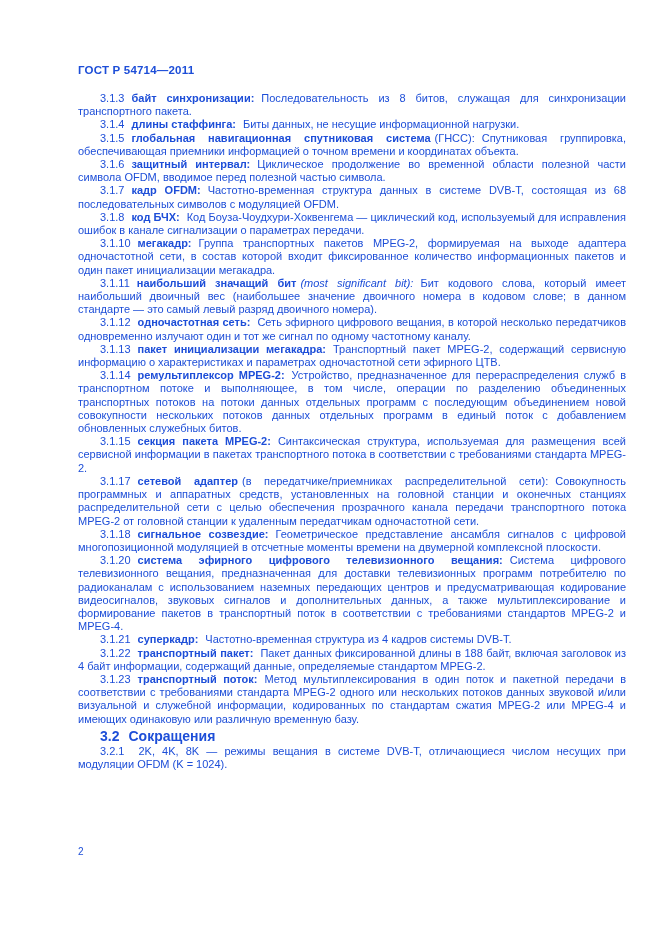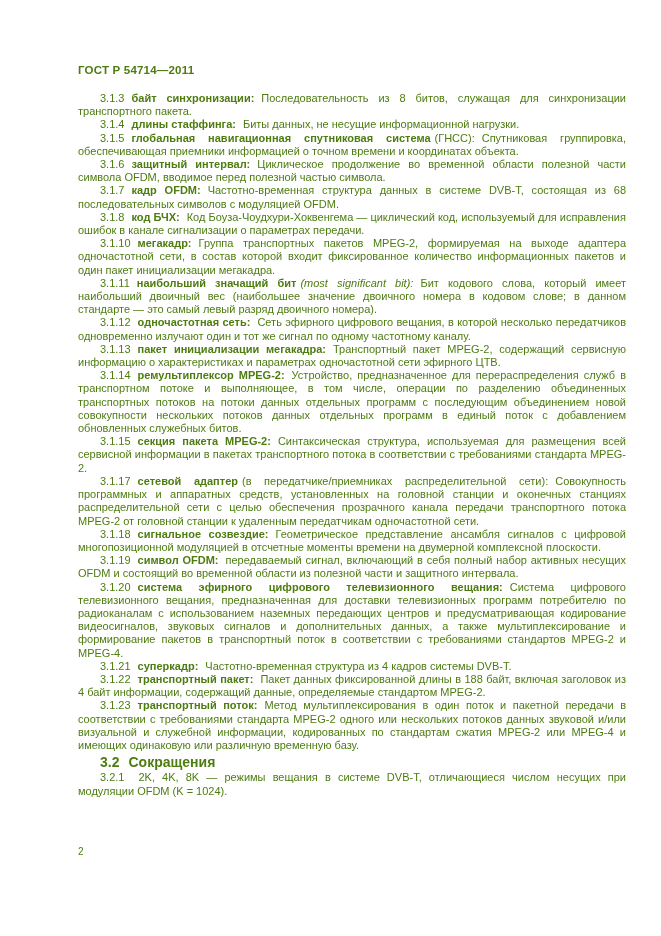--- a/index.html
+++ b/index.html
@@ -5,21 +5,21 @@
   html, body {
     margin: 0;
     padding: 0;
     background: #ffffff;
   }
   .page {
     position: relative;
     width: 661px;
     height: 936px;
     background: #ffffff;
-    color: #4d7c0f;
+    color: #1d4ed8;
     font-family: "Liberation Sans", "DejaVu Sans", sans-serif;
     overflow: hidden;
     box-sizing: border-box;
   }
   .doc-header {
     position: absolute;
     left: 78px;
     top: 64px;
     font-size: 11.5px;
     font-weight: bold;
@@ -90,21 +90,20 @@
 
     <p class="para"><span class="num">3.1.14</span><span class="term">ремультиплексор MPEG-2:</span><span class="defbody">Устройство, предназначенное для перераспределения служб в транспортном потоке и выполняющее, в том числе, операции по разделению объединенных транспортных потоков на потоки данных отдельных программ с последующим объединением новой совокупности нескольких потоков данных отдельных программ в единый поток с добавлением обновленных служебных битов.</span></p>
 
     <p class="para"><span class="num">3.1.15</span><span class="term">секция пакета MPEG-2:</span><span class="defbody">Синтаксическая структура, используемая для размещения всей сервисной информации в пакетах транспортного потока в соответствии с требованиями стандарта MPEG-2.</span></p>
 
 
     <p class="para"><span class="num">3.1.17</span><span class="term">сетевой адаптер</span><span class="paren">(в передатчике/приемниках распределительной сети):</span><span class="defbody">Совокупность программных и аппаратных средств, установленных на головной станции и оконечных станциях распределительной сети с целью обеспечения прозрачного канала передачи транспортного потока MPEG-2 от головной станции к удаленным передатчикам одночастотной сети.</span></p>
 
     <p class="para"><span class="num">3.1.18</span><span class="term">сигнальное созвездие:</span><span class="defbody">Геометрическое представление ансамбля сигналов с цифровой многопозиционной модуляцией в отсчетные моменты времени на двумерной комплексной плоскости.</span></p>
 
-    <p class="para"><span class="num">3.1.19</span><span class="term">символ OFDM:</span><span class="defbody">передаваемый сигнал, включающий в себя полный набор активных несущих OFDM и состоящий во временной области из полезной части и защитного интервала.</span></p>
 
     <p class="para"><span class="num">3.1.20</span><span class="term">система эфирного цифрового телевизионного вещания:</span><span class="defbody">Система цифрового телевизионного вещания, предназначенная для доставки телевизионных программ потребителю по радиоканалам с использованием наземных передающих центров и предусматривающая кодирование видеосигналов, звуковых сигналов и дополнительных данных, а также мультиплексирование и формирование пакетов в транспортный поток в соответствии с требованиями стандартов MPEG-2 и MPEG-4.</span></p>
 
     <p class="para"><span class="num">3.1.21</span><span class="term">суперкадр:</span><span class="defbody">Частотно-временная структура из 4 кадров системы DVB-T.</span></p>
 
     <p class="para"><span class="num">3.1.22</span><span class="term">транспортный пакет:</span><span class="defbody">Пакет данных фиксированной длины в 188 байт, включая заголовок из 4 байт информации, содержащий данные, определяемые стандартом MPEG-2.</span></p>
 
     <p class="para"><span class="num">3.1.23</span><span class="term">транспортный поток:</span><span class="defbody">Метод мультиплексирования в один поток и пакетной передачи в соответствии с требованиями стандарта MPEG-2 одного или нескольких потоков данных звуковой и/или визуальной и служебной информации, кодированных по стандартам сжатия MPEG-2 или MPEG-4 и имеющих одинаковую или различную временную базу.</span></p>
 
     <p class="section-heading"><span class="num">3.2</span><span>Сокращения</span></p>

